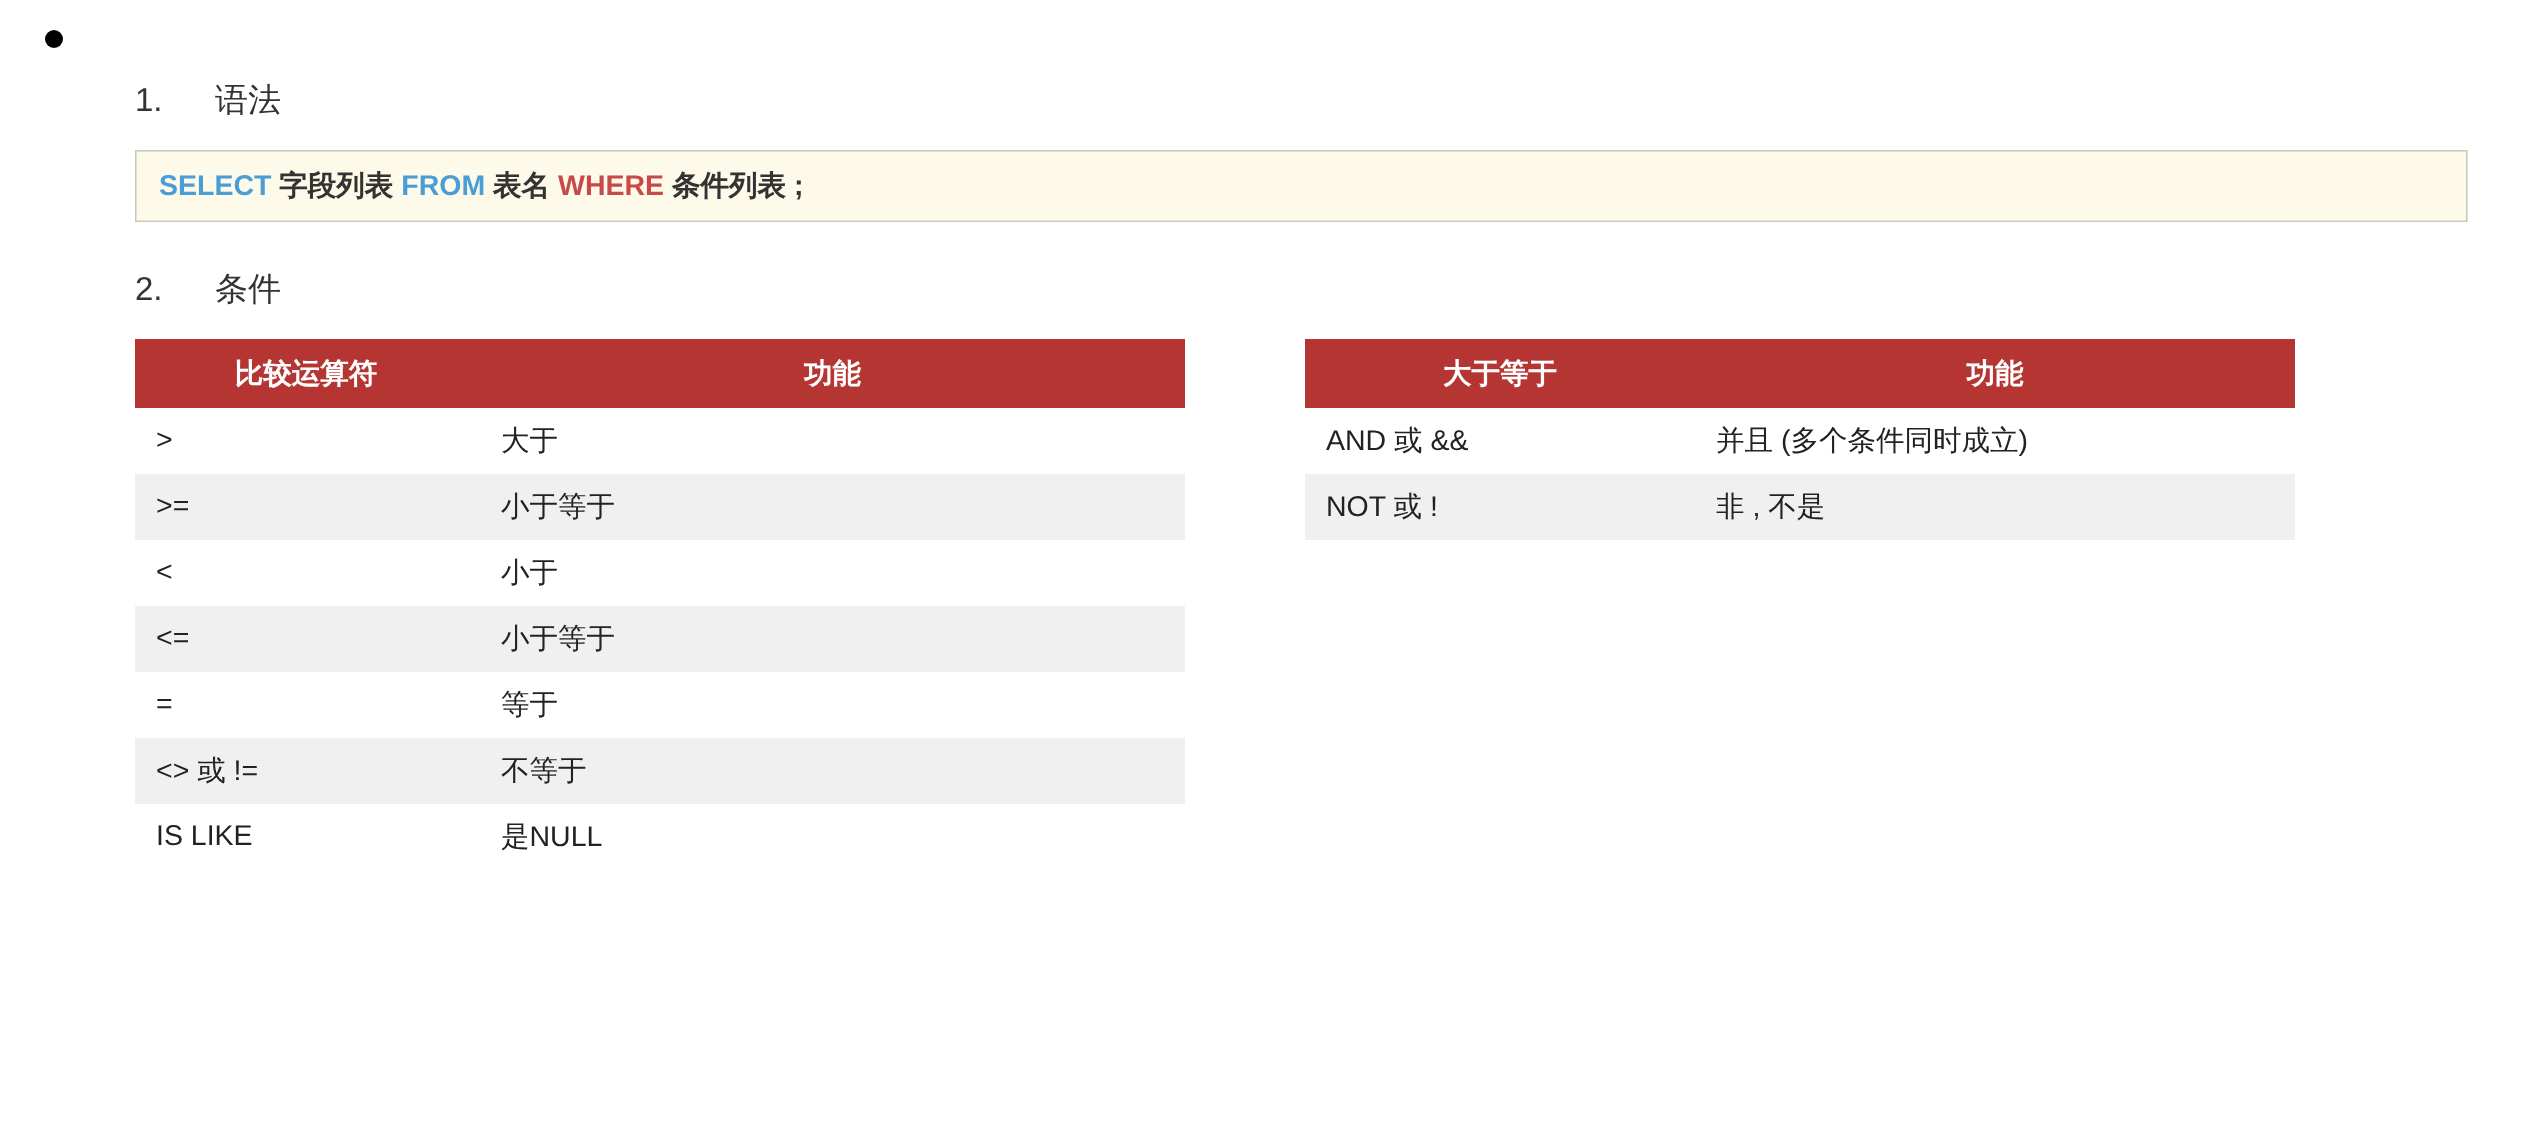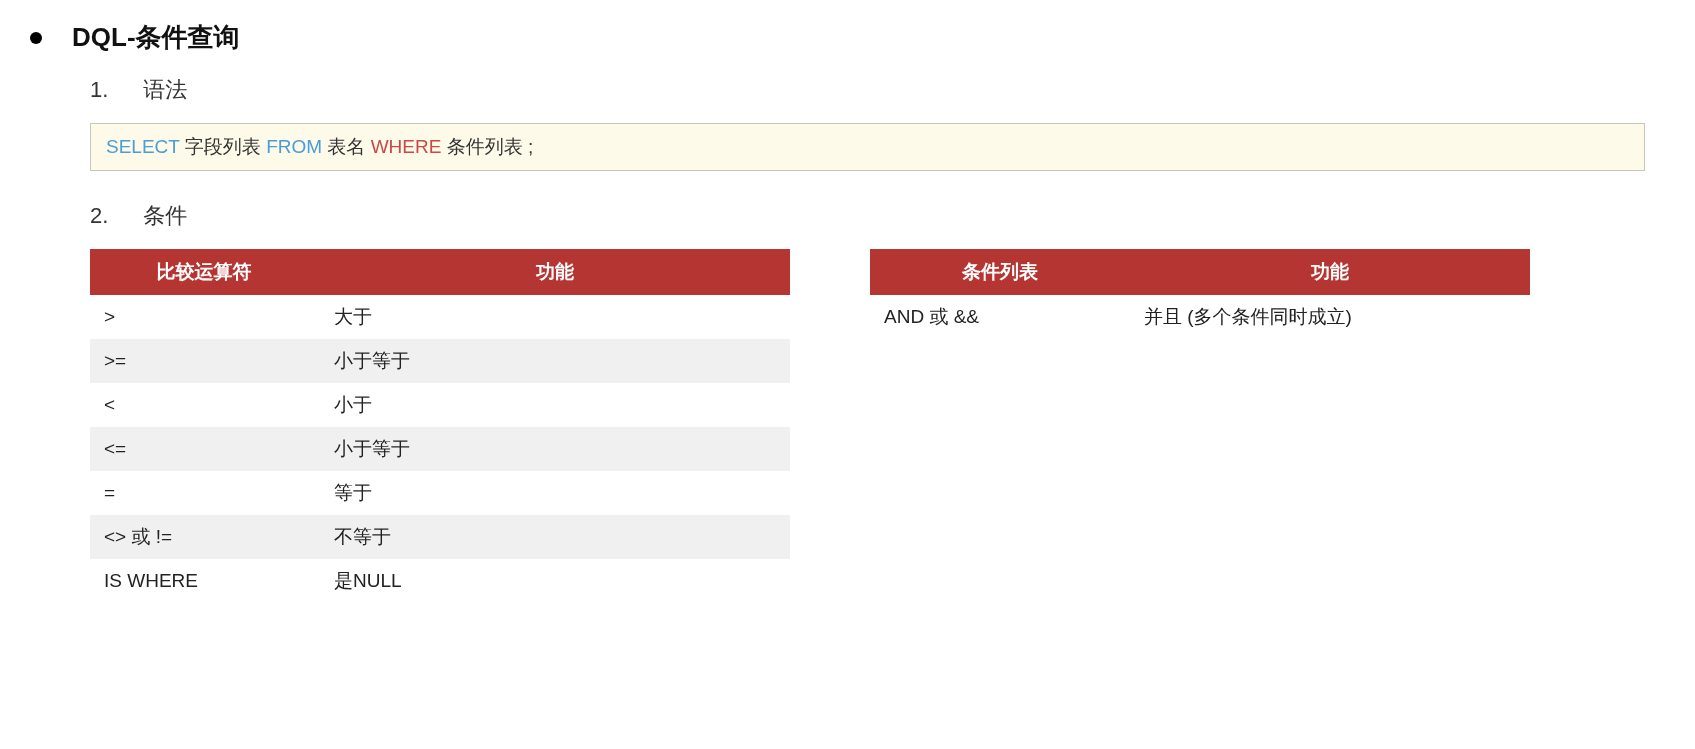--- a/index.html
+++ b/index.html
@@ -46,20 +46,21 @@
     .section-num {
       margin-right: 35px;
     }
     .syntax-box {
       background: #fdfaea;
       border: 1px solid #c8c8b8;
       padding: 10px 15px;
       font-size: 19px;
       margin-bottom: 30px;
       width: calc(100% - 20px);
+      font-weight: bold;
     }
     .kw-select { color: #4a9dd6; }
     .kw-from { color: #4a9dd6; }
     .kw-where { color: #c94848; }
     .kw-text { color: #333; }
     .tables-container {
       display: flex;
       gap: 80px;
       align-items: flex-start;
     }
@@ -88,21 +89,20 @@
     .table-left th:first-child { width: 230px; padding-left: 12px; }
     .table-right th:first-child { width: 260px; }
     tbody tr:nth-child(odd) { background: #ffffff; }
     tbody tr:nth-child(even) { background: #f0f0f0; }
   </style>
 </head>
 <body>
 
 <div class="header">
   <div class="bullet"></div>
-  <div class="title">DQL-条件查询</div>
 </div>
 
 <div class="content">
 
   <div class="section">
     <div class="section-label">
       <span class="section-num">1.</span>
       <span>语法</span>
     </div>
     <div class="syntax-box">
@@ -143,36 +143,40 @@
             </tr>
             <tr>
               <td>=</td>
               <td>等于</td>
             </tr>
             <tr>
               <td>&lt;&gt;  或 !=</td>
               <td>不等于</td>
             </tr>
             <tr>
-              <td>IS WHERE</td>
+              <td>IS LIKE</td>
               <td>是NULL</td>
             </tr>
           </tbody>
       </table>
 
       <table class="table-right">
         <thead>
           <tr>
-            <th>条件列表</th>
+            <th>大于等于</th>
             <th>功能</th>
           </tr>
         </thead>
         <tbody id="logic-body">
             <tr>
               <td>AND  或  &amp;&amp;</td>
               <td>并且 (多个条件同时成立)</td>
+            </tr>
+            <tr>
+              <td>NOT  或  !</td>
+              <td>非 , 不是</td>
             </tr>
           </tbody>
       </table>
     </div>
   </div>
 
 </div>
 
 </body></html>

